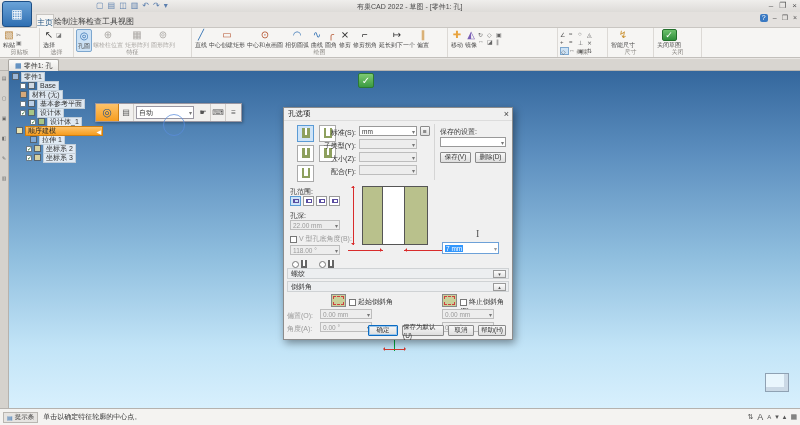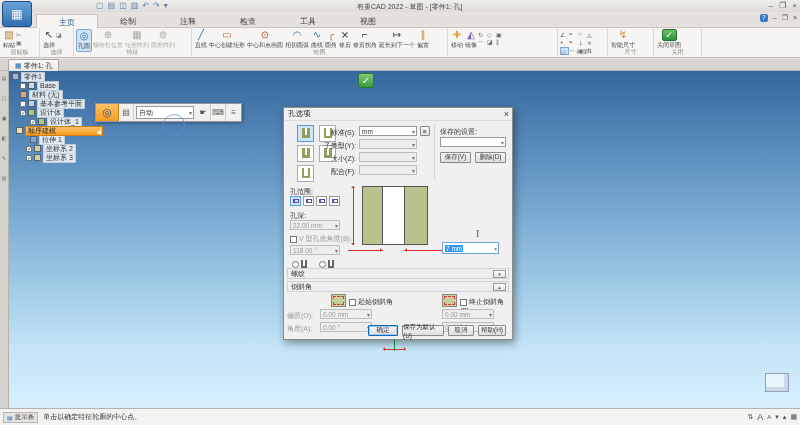--- a/index.html
+++ b/index.html
@@ -12,21 +12,21 @@
   .title-text{position:absolute;left:357px;top:2px;font-size:7px;color:#4a4a4a;}
   .win-controls{position:absolute;right:3px;top:1px;display:flex;gap:6px;font-size:8px;color:#555;}
   .qat{position:absolute;left:96px;top:1px;display:flex;gap:4px;font-size:8px;color:#5b7fae;}
   .appbtn{position:absolute;left:2px;top:1px;width:30px;height:26px;border-radius:3px;
     background:linear-gradient(#6aa3d8,#2f6fb2);border:1px solid #1d4f86;color:#fff;
     display:flex;align-items:center;justify-content:center;font-size:12px;z-index:5;}
 
   
   .tabrow{position:absolute;top:12px;left:0;right:0;height:16px;background:#e4e1de;border-bottom:1px solid #c9c6c2;}
   .tabs{position:absolute;left:36px;top:2px;display:flex;}
-  .tab{padding:2px 22px;font-size:8px;color:#444;}
+  .tab{padding:2px 0;font-size:8px;color:#444;}
   .tab.active{background:#f6f5f3;border:1px solid #c9c6c2;border-bottom:none;color:#1e5180;}
   .doc-controls{position:absolute;right:3px;top:2px;display:flex;gap:5px;font-size:7px;color:#555;}
   .doc-controls .help-ic{color:#fff;background:#3a79c2;border-radius:2px;padding:0 2px;}
 
   
   .ribbon{position:absolute;top:28px;left:0;right:0;height:30px;background:#f6f5f3;border-bottom:1px solid #c2bfbb;display:flex;}
   .rgroup{position:relative;display:flex;align-items:flex-start;padding:1px 2px 8px 2px;border-right:1px solid #dcd9d5;}
   .rgroup-label{position:absolute;bottom:0;left:0;right:0;text-align:center;font-size:6px;color:#8a8783;}
   .rbtn{display:flex;flex-direction:column;align-items:center;justify-content:flex-start;padding:0 1px;cursor:default;}
   .rbtn .ric{font-size:10px;line-height:12px;height:12px;}

